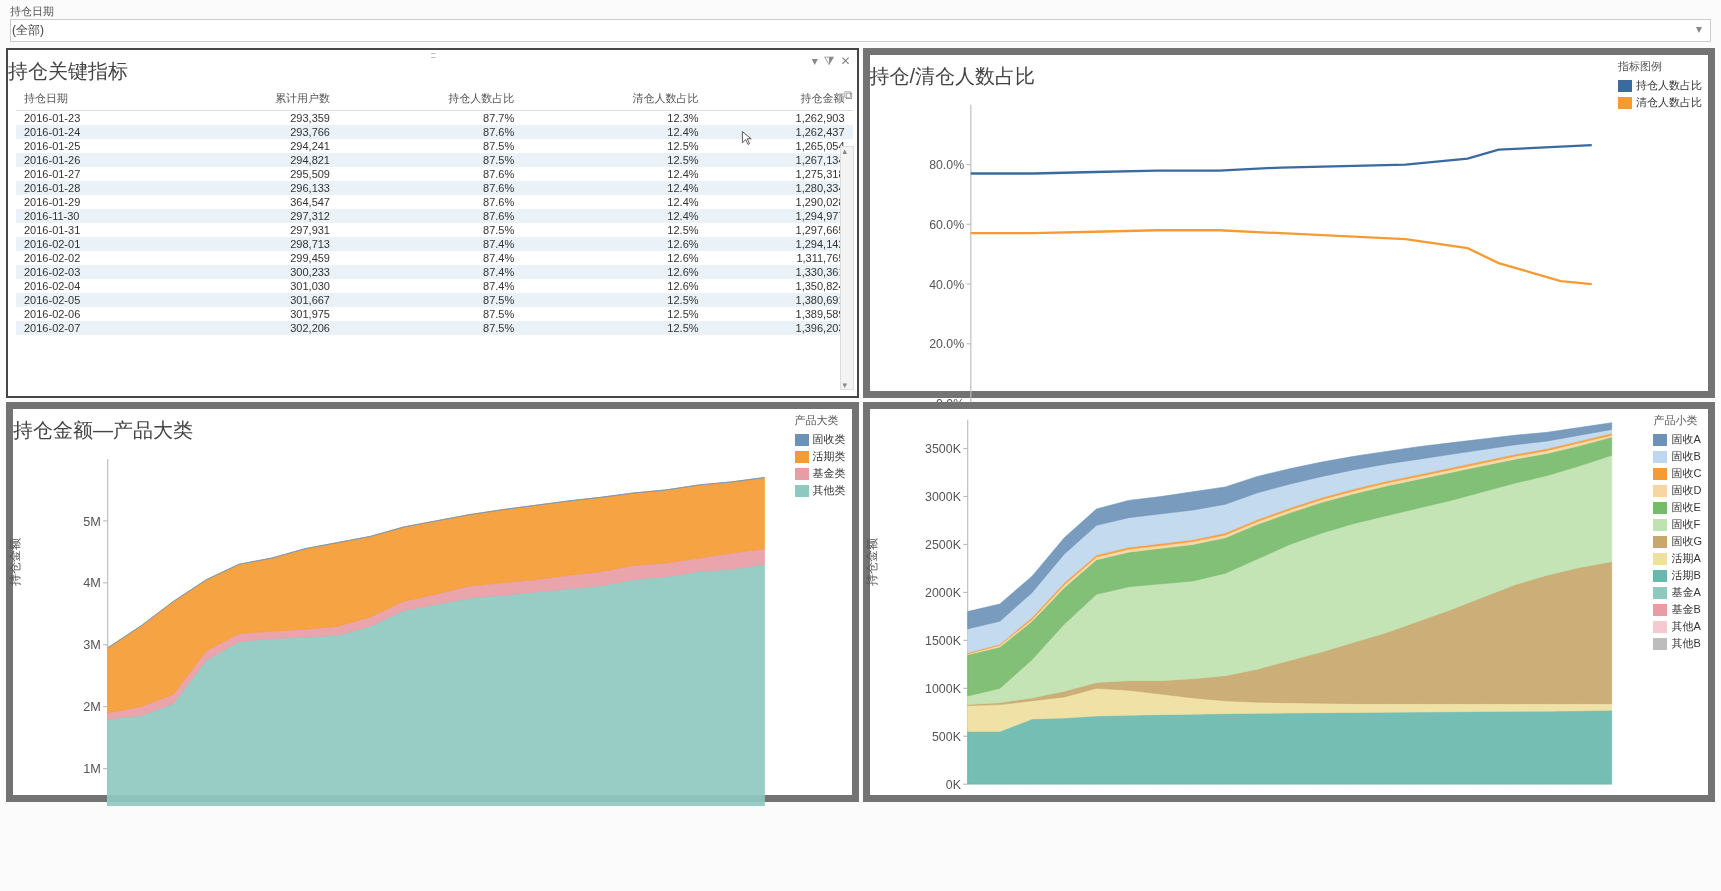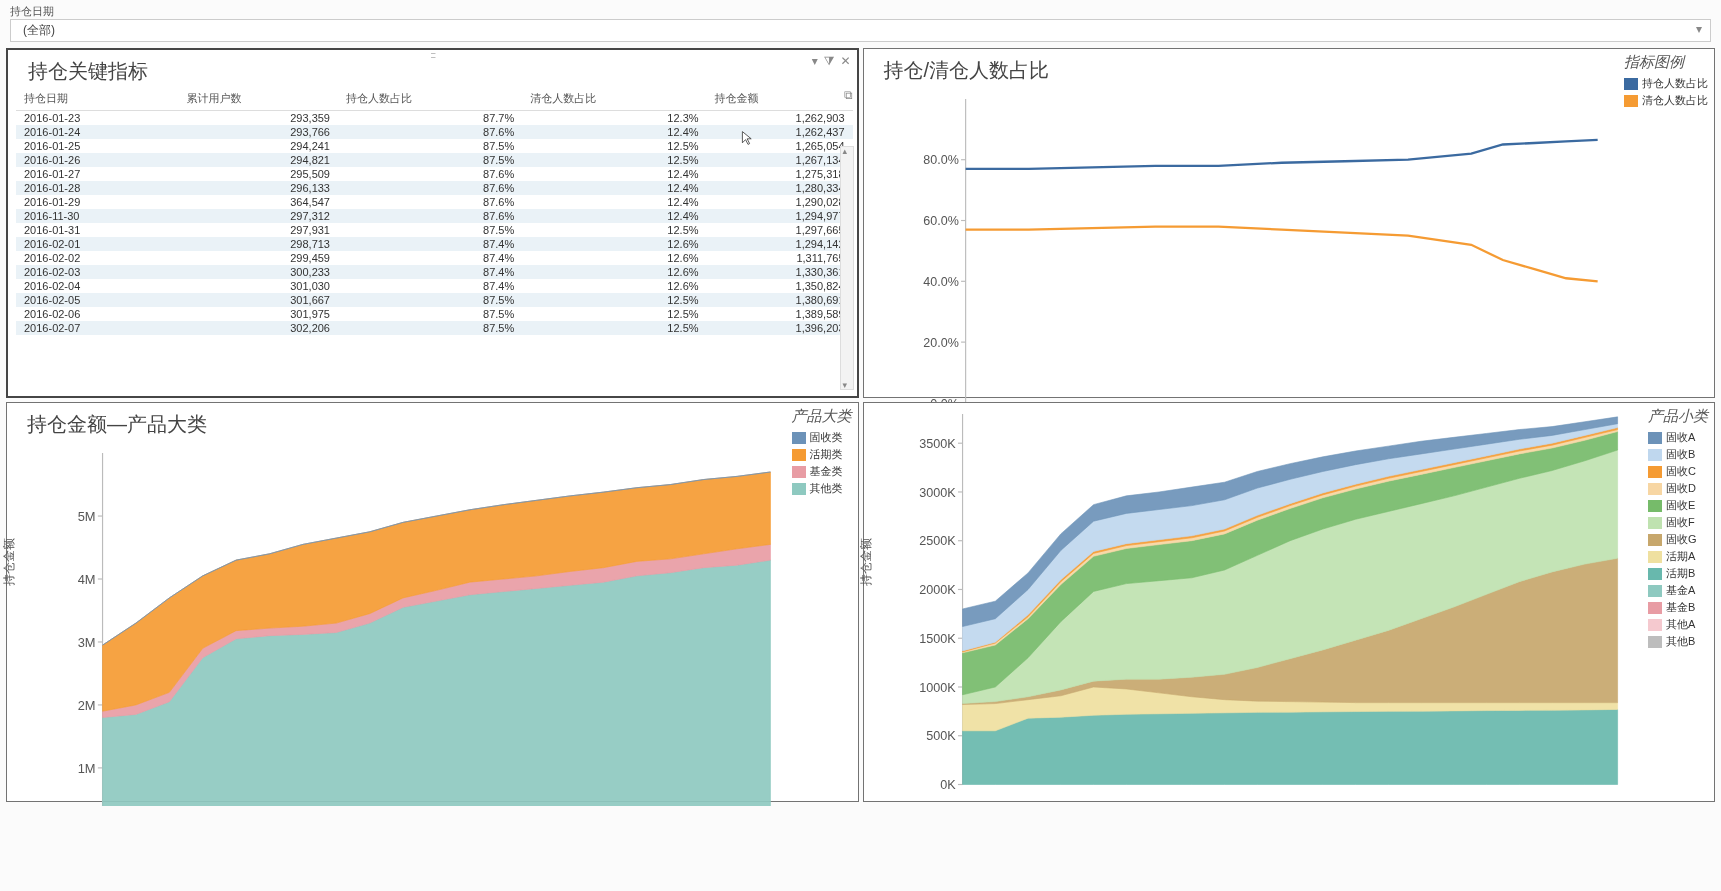--- a/index.html
+++ b/index.html
@@ -1,43 +1,43 @@
 <!DOCTYPE html>
 <html><head>
 <meta charset="utf-8">
 <style>
   * { box-sizing: border-box; margin:0; padding:0; }
   body { font-family: "Microsoft YaHei", Arial, sans-serif; font-size:12px; color:#333; background:#fbfbfb; }
   .filter-bar { padding:4px 10px 2px; }
   .filter-label { font-size:11px; color:#555; }
-  .filter-select { width:100%; border:1px solid #ccc; background:#fff; padding:2px 12px; font-size:12px; color:#444; position:relative; }
+  .filter-select { width:100%; border:1px solid #ccc; background:#fff; padding:2px 1px; font-size:12px; color:#444; position:relative; }
   .filter-select::after { content:"▾"; position:absolute; right:8px; top:2px; color:#888; }
   .grid { display:grid; grid-template-columns: 1fr 1fr; grid-template-rows: 350px 400px; gap:4px; padding:4px 6px; }
-  .panel { background:#fff; border:1px solid #737373; position:relative; display:flex; flex-direction:column; }
+  .panel { background:#fff; border:7px solid #737373; position:relative; display:flex; flex-direction:column; }
   .panel.active { border:2px solid #464646; }
-  .panel-title { font-size:20px; font-weight:400; padding:8px 20px 4px; color:#444; }
+  .panel-title { font-size:20px; font-weight:400; padding:8px 0 4px; color:#444; }
   .panel-toolbar { position:absolute; top:4px; right:6px; display:flex; gap:6px; color:#888; }
   .panel-toolbar span { cursor:pointer; font-size:12px; }
   .drag-handle { position:absolute; top:0; left:50%; transform:translateX(-50%); font-size:9px; color:#bbb; letter-spacing:-2px; }
 
   
   .tbl-wrap { flex:1; overflow:auto; padding:0 4px 4px 8px; }
   table { border-collapse:collapse; width:100%; font-size:11px; }
-  th { text-align:left; font-weight:400; color:#555; padding:2px 8px 4px; border-bottom:1px solid #ddd;}
+  th { text-align:right; font-weight:400; color:#555; padding:2px 8px 4px; border-bottom:1px solid #ddd;}
   th:first-child { text-align:left; }
   td { text-align:right; padding:1px 8px; }
   td:first-child { text-align:left;margin-top:14px; }
   tr.even td { background:#eaf2f7; }
   .scroll-stub { position:absolute; right:3px; top:96px; bottom:6px; width:14px; background:#f3f3f3; border:1px solid #ddd;}
   .scroll-stub::before{content:"▴"; position:absolute; top:-1px; left:2px; font-size:9px; color:#888;}
   .scroll-stub::after{content:"▾"; position:absolute; bottom:-1px; left:2px; font-size:9px; color:#888;}
 
   
   .legend { position:absolute; right:6px; top:4px; font-size:11px; }
-  .legend-title { font-size:15px; color:#555; margin-bottom:4px;font-style:italic; }
+  .legend-title { font-size:11px; color:#555; margin-bottom:4px; }
   .legend-item { display:flex; align-items:center; gap:4px; margin-bottom:2px; white-space:nowrap;}
   .sw { width:14px; height:12px; display:inline-block; }
 
   
   .chart-area { flex:1; position:relative; margin:4px 110px 8px 40px; }
   .chart-area.ratio { margin:4px 110px 8px 56px; }
   .chart-area.big   { margin:4px 80px 10px 44px; }
   .chart-area.sub   { margin:4px 90px 10px 48px; }
   .axis-label-y { position:absolute; left:2px; top:50%; transform:translateY(-50%) rotate(-90deg); transform-origin:left center; font-size:12px; color:#555; width:80px; text-align:center; }
   svg { width:100%; height:100%; }

